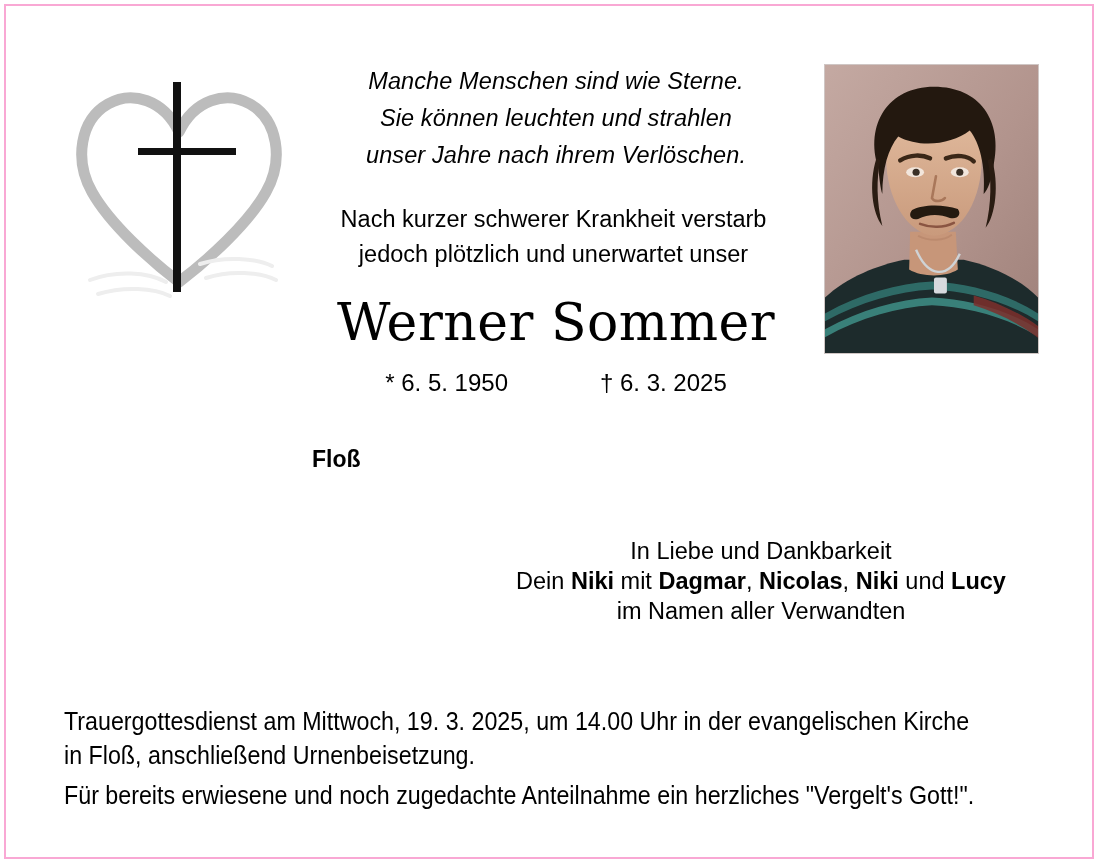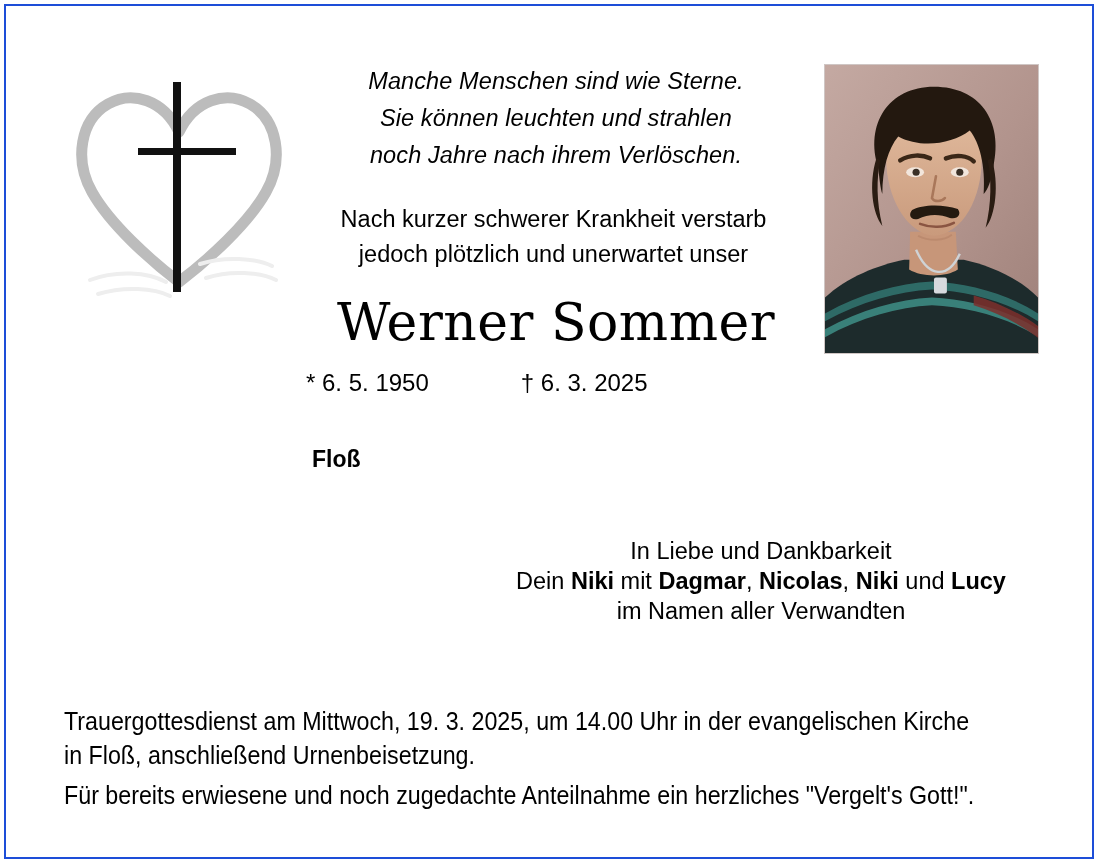--- a/index.html
+++ b/index.html
@@ -15,21 +15,21 @@
     overflow: hidden;
   }
 
   
   .notice {
     position: absolute;
     left: 4px;
     top: 4px;
     width: 1090px;
     height: 855px;
-    border: 2px solid #1d4ed8;
+    border: 2px solid #f9a8d4;
     background: #ffffff;
     box-sizing: border-box;
   }
   .notice-inner {
     position: relative;
     width: 100%;
     height: 100%;
   }
 
   
@@ -97,20 +97,21 @@
 
   
   .dates {
     position: absolute;
     left: 300px;
     top: 361px;
     width: 500px;
     font-size: 24px;
     line-height: 32px;
     display: flex;
+    justify-content: center;
     gap: 92px;
   }
   .dates span { white-space: nowrap; }
 
   
   .town {
     position: absolute;
     left: 306px;
     top: 438px;
     font-size: 23px;
@@ -229,21 +230,21 @@
           <path d="M96 160 C106 164 120 164 130 159" fill="none" stroke="#8a5542" stroke-width="2.6" stroke-linecap="round"></path>
 
           <path d="M94 172 C106 178 120 177 128 171" fill="none" stroke="#b6856a" stroke-width="2" opacity="0.7"></path>
         </g>
       </svg>
     </div>
 
     <div class="quote">
       <div>Manche Menschen sind wie Sterne.</div>
       <div>Sie können leuchten und strahlen</div>
-      <div>noch Jahre nach ihrem Verlöschen.</div>
+      <div>unser Jahre nach ihrem Verlöschen.</div>
     </div>
 
     <div class="intro">
       <div>Nach kurzer schwerer Krankheit verstarb</div>
       <div>jedoch plötzlich und unerwartet unser</div>
     </div>
 
     <div class="name">Werner Sommer</div>
 
     <div class="dates">

